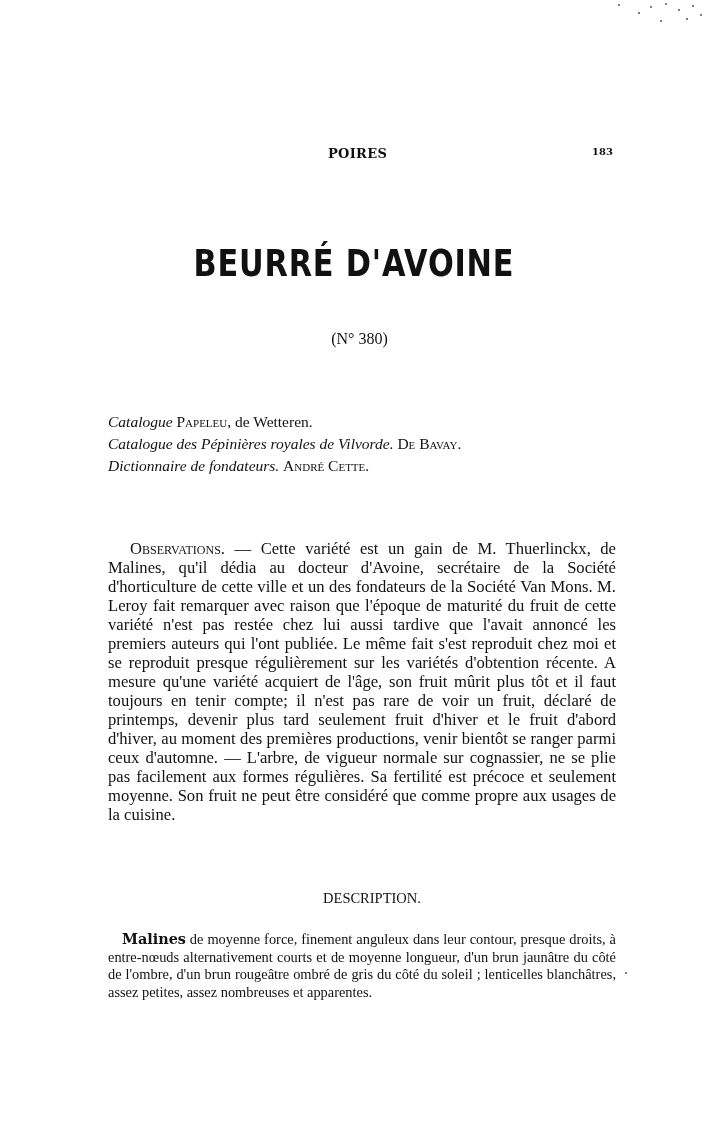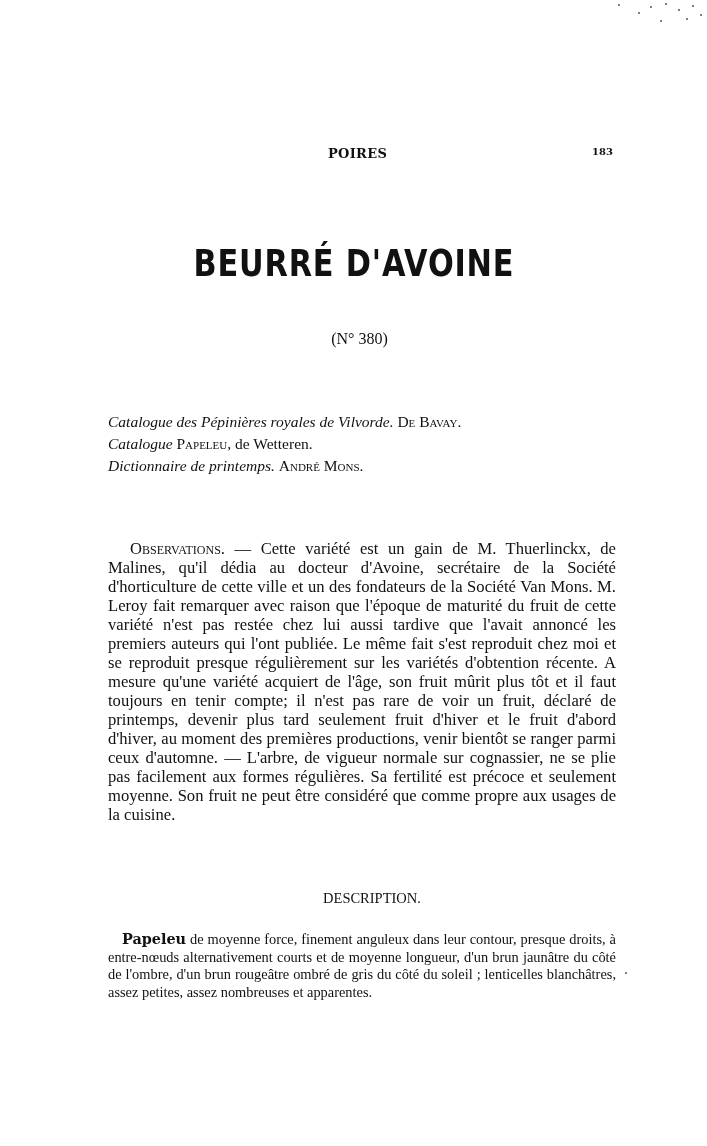--- a/index.html
+++ b/index.html
@@ -134,38 +134,38 @@
     <span class="running-title">POIRES</span>
     <span class="page-number">183</span>
   </div>
 
   <h1 class="main-title" style="margin:0;">BEURRÉ D'AVOINE</h1>
 
   <div class="variety-number">(N° 380)</div>
 
   <div class="references">
     <div class="ref-line">
+      <i>Catalogue</i>
+      <span class="sc">Papeleu,</span><span> de Wetteren.</span>
+    </div>
+    <div class="ref-line">
       <i>Catalogue des Pépinières royales de Vilvorde.</i>
       <span class="sc">De Bavay.</span>
     </div>
     <div class="ref-line">
-      <i>Catalogue</i>
-      <span class="sc">Papeleu,</span><span> de Wetteren.</span>
-    </div>
-    <div class="ref-line">
-      <i>Dictionnaire de printemps.</i>
-      <span class="sc">André Mons.</span>
+      <i>Dictionnaire de fondateurs.</i>
+      <span class="sc">André Cette.</span>
     </div>
   </div>
 
   <p class="observations"><span class="label">Observations.</span><span> — Cette variété est un gain de M. Thuerlinckx, de Malines, qu'il dédia au docteur d'Avoine, secrétaire de la Société d'horticulture de cette ville et un des fondateurs de la Société Van Mons. M. Leroy fait remarquer avec raison que l'époque de maturité du fruit de cette variété n'est pas restée chez lui aussi tardive que l'avait annoncé les premiers auteurs qui l'ont publiée. Le même fait s'est reproduit chez moi et se reproduit presque régulièrement sur les variétés d'obtention récente. A mesure qu'une variété acquiert de l'âge, son fruit mûrit plus tôt et il faut toujours en tenir compte; il n'est pas rare de voir un fruit, déclaré de printemps, devenir plus tard seulement fruit d'hiver et le fruit d'abord d'hiver, au moment des premières productions, venir bientôt se ranger parmi ceux d'automne. — L'arbre, de vigueur normale sur cognassier, ne se plie pas facilement aux formes régulières. Sa fertilité est précoce et seulement moyenne. Son fruit ne peut être considéré que comme propre aux usages de la cuisine.</span></p>
 
   <div class="section-heading">DESCRIPTION.</div>
 
-  <p class="description"><span class="term">Papeleu</span><span> de moyenne force, finement anguleux dans leur contour, presque droits, à entre-nœuds alternativement courts et de moyenne longueur, d'un brun jaunâtre du côté de l'ombre, d'un brun rougeâtre ombré de gris du côté du soleil ; lenticelles blanchâtres, assez petites, assez nombreuses et apparentes.</span></p>
+  <p class="description"><span class="term">Malines</span><span> de moyenne force, finement anguleux dans leur contour, presque droits, à entre-nœuds alternativement courts et de moyenne longueur, d'un brun jaunâtre du côté de l'ombre, d'un brun rougeâtre ombré de gris du côté du soleil ; lenticelles blanchâtres, assez petites, assez nombreuses et apparentes.</span></p>
 
   <div>
     <span class="speck" style="left:618px;top:4px;"></span>
     <span class="speck" style="left:650px;top:6px;"></span>
     <span class="speck" style="left:665px;top:3px;"></span>
     <span class="speck" style="left:678px;top:9px;"></span>
     <span class="speck" style="left:692px;top:5px;"></span>
     <span class="speck" style="left:700px;top:14px;"></span>
     <span class="speck" style="left:686px;top:18px;"></span>
     <span class="speck" style="left:638px;top:12px;"></span>

